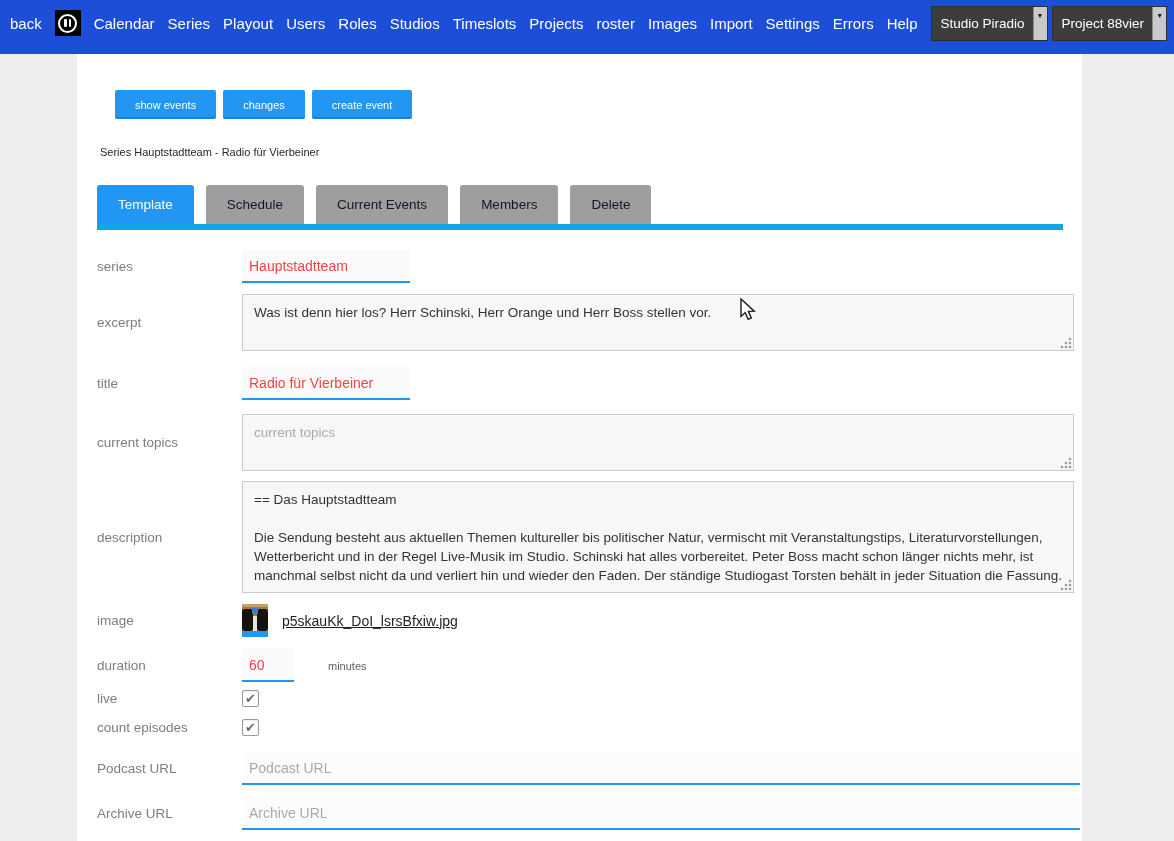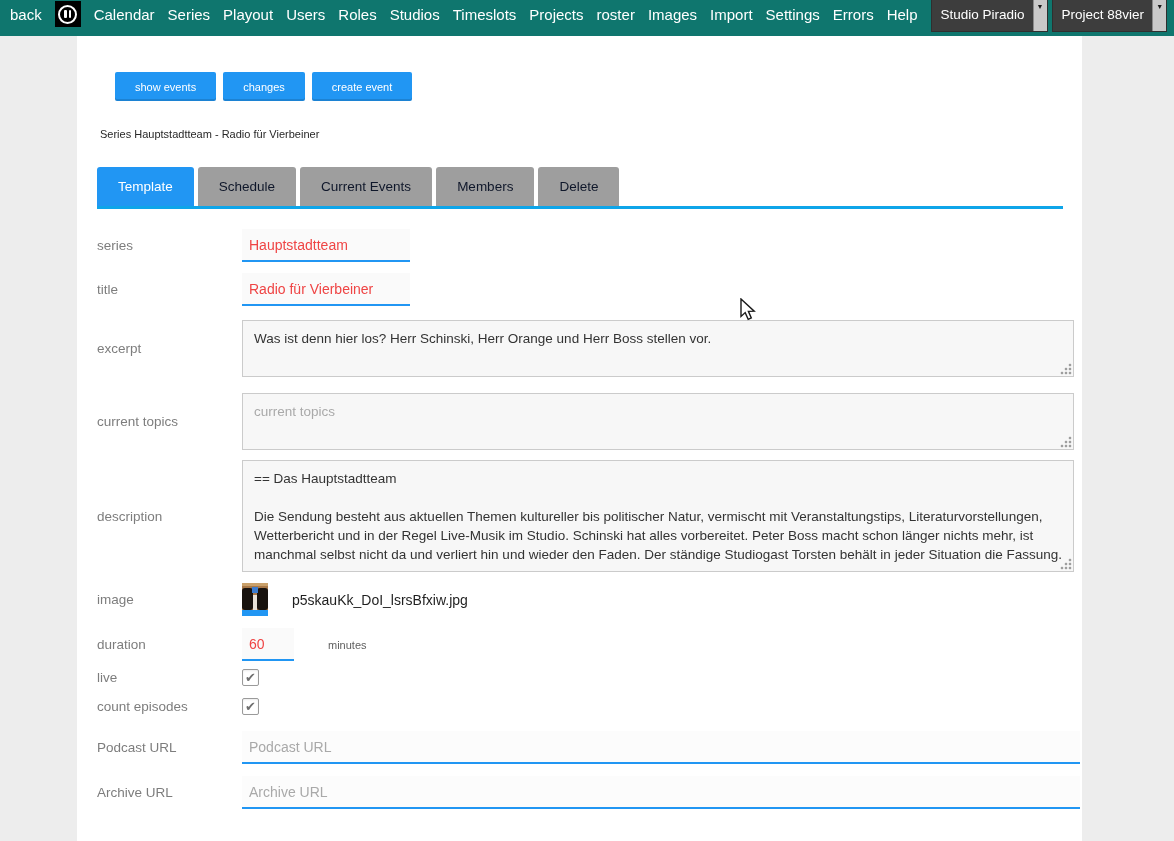--- a/index.html
+++ b/index.html
@@ -5,21 +5,21 @@
   * { box-sizing: border-box; margin: 0; padding: 0; }
   html, body { width: 1174px; height: 841px; overflow: hidden; }
   body {
     font-family: "Liberation Sans", sans-serif;
     background: #ededed;
     color: #222;
   }
 
   
   .navbar {
-    height: 36px; background: #0f766e; display: flex; align-items: center;
+    height: 54px; background: #1d4ed8; display: flex; align-items: center;
     padding: 0 8px 8px 10px; gap: 13px; color: #fff; font-size: 15px;
     position: relative; z-index: 5; width: 1174px;
   }
   .nav-item { color: #fff; cursor: pointer; white-space: nowrap; }
   .nav-logo {
     width: 26px; height: 26px; background: #000; display: flex;
     align-items: center; justify-content: center; flex: 0 0 auto;
   }
   .nav-logo .ring {
     width: 19px; height: 19px; border: 2px solid #fff; border-radius: 50%;
@@ -53,21 +53,21 @@
   .btn {
     background: #2196f3; color: #fff; border: none; font-size: 11px;
     font-family: "Liberation Sans", sans-serif;
     height: 29px; padding: 0 20px; cursor: pointer; border-radius: 2px;
     box-shadow: inset 0 -2px 0 rgba(0,0,0,0.13);
   }
 
   .page-title { margin-top: 27px; margin-left: 3px; font-size: 11px; font-weight: 500; color: #282828; }
 
   
-  .tabs { margin-top: 27px; display: flex; gap: 4px; border-bottom: 3px solid #0ea5e9; width: 966px; }
+  .tabs { margin-top: 27px; display: flex; gap: 12px; border-bottom: 6px solid #0ea5e9; width: 966px; }
   .tab {
     background: #9e9e9e; color: #0f172a; font-size: 13.5px; height: 39px;
     display: flex; align-items: center; padding: 0 21px; cursor: pointer;
     border-radius: 3px 3px 0 0; white-space: nowrap;
   }
   .tab.active { background: #2196f3; color: #fff; }
 
   
   .form { margin-top: 20px; }
   .row { display: flex; align-items: center; }
@@ -99,21 +99,21 @@
   }
   textarea.box::placeholder { color: #a9a9a9; }
   .h-sm { height: 57px; }
   .h-lg { height: 112px; }
 
   .mb-a { margin-bottom: 11px; } .mb-b { margin-bottom: 14px; }
   .mb-c { margin-bottom: 16px; } .mb-d { margin-bottom: 10px; }
   .mb-e { margin-bottom: 12px; } .mb-f { margin-bottom: 8px; }
 
   
-  .img-cell { display: flex; align-items: center; gap: 24px; }
+  .img-cell { display: flex; align-items: center; gap: 14px; text-decoration: underline; }
   .thumb {
     width: 26px; height: 33px; position: relative; overflow: hidden;
     background: linear-gradient(#c9a06a 0 3px, #a87848 3px 82%, #2196f3 82% 100%);
     cursor: pointer;
   }
   .thumb .fig-l, .thumb .fig-r {
     position: absolute; top: 5px; width: 11px; height: 22px; background: #17120e; border-radius: 3px;
   }
   .thumb .fig-l { left: 0; } .thumb .fig-r { right: 0; }
   .thumb .gap { position: absolute; left: 11px; top: 12px; width: 4px; height: 15px; background: #e8e2d8; }
@@ -194,28 +194,28 @@
     <span class="tab">Delete</span>
   </div>
 
   <div class="form">
 
     <div class="row mb-a">
       <span class="lbl">series</span>
       <input class="mat-input w-series" value="Hauptstadtteam" style="">
     </div>
 
+    <div class="row mb-c">
+      <span class="lbl">excerpt</span>
+      <textarea class="box h-sm" style="">Was ist denn hier los? Herr Schinski, Herr Orange und Herr Boss stellen vor.</textarea>
+    </div>
+
     <div class="row mb-b">
       <span class="lbl">title</span>
       <input class="mat-input w-series" value="Radio für Vierbeiner" style="">
-    </div>
-
-    <div class="row mb-c">
-      <span class="lbl">excerpt</span>
-      <textarea class="box h-sm" style="">Was ist denn hier los? Herr Schinski, Herr Orange und Herr Boss stellen vor.</textarea>
     </div>
 
     <div class="row mb-d">
       <span class="lbl">current topics</span>
       <textarea class="box h-sm" placeholder="current topics" style=""></textarea>
     </div>
 
     <div class="row mb-a">
       <span class="lbl">description</span>
       <textarea class="box h-lg" style="">== Das Hauptstadtteam

